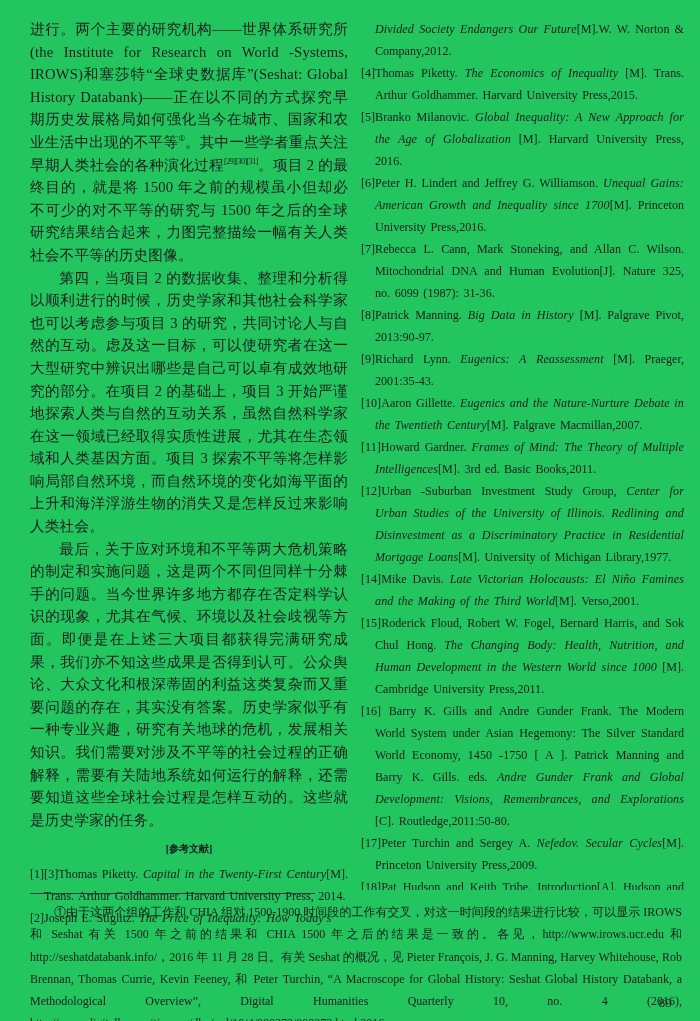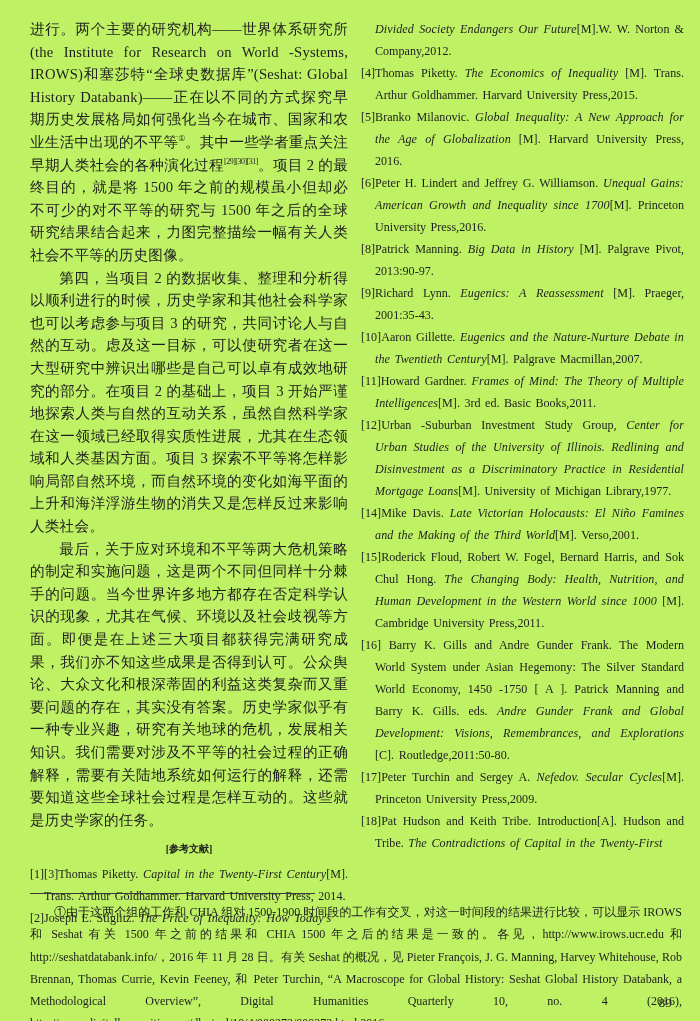--- a/index.html
+++ b/index.html
@@ -6,21 +6,21 @@
   body{
     width:700px;height:1021px;
     background:#f7f6f2;
     font-family:"Liberation Serif","DejaVu Serif",serif;
     color:#1e1e1e;
     -webkit-font-smoothing:antialiased;
   }
   .page{
     position:relative;
     width:700px;height:1021px;
-    background:#bef264;
+    background:#22c55e;
     overflow:hidden;
   }
   .columns{
     position:absolute;
     top:18px;left:30px;right:16px;
     display:flex;
     gap:13px;
   }
   .col{min-width:0;}
   .col.left{width:318px;}
@@ -104,20 +104,21 @@
           <p class="ref"><span>[1][3]Thomas Piketty. </span><i>Capital in the Twenty-First Century</i><span>[M]. Trans. Arthur Goldhammer. Harvard University Press, 2014.</span></p>
           <p class="ref"><span>[2]Joseph E. Stiglitz. </span><i>The Price of Inequality: How Today's</i></p>
         </div>
     </div>
     <div class="col right">
       <div id="right-refs">
           <p class="ref cont"><i>Divided Society Endangers Our Future</i><span>[M].W. W. Norton &amp; Company,2012.</span></p>
           <p class="ref"><span>[4]Thomas Piketty. </span><i>The Economics of Inequality</i><span> [M]. Trans. Arthur Goldhammer. Harvard University Press,2015.</span></p>
           <p class="ref"><span>[5]Branko Milanovic. </span><i>Global Inequality: A New Approach for the Age of Globalization</i><span> [M]. Harvard University Press, 2016.</span></p>
           <p class="ref"><span>[6]Peter H. Lindert and Jeffrey G. Williamson. </span><i>Unequal Gains: American Growth and Inequality since 1700</i><span>[M]. Princeton University Press,2016.</span></p>
+          <p class="ref"><span>[7]Rebecca L. Cann, Mark Stoneking, and Allan C. Wilson. Mitochondrial DNA and Human Evolution[J]. Nature 325, no. 6099 (1987): 31-36.</span></p>
           <p class="ref"><span>[8]Patrick Manning. </span><i>Big Data in History</i><span> [M]. Palgrave Pivot, 2013:90-97.</span></p>
           <p class="ref"><span>[9]Richard Lynn. </span><i>Eugenics: A Reassessment</i><span> [M]. Praeger, 2001:35-43.</span></p>
           <p class="ref"><span>[10]Aaron Gillette. </span><i>Eugenics and the Nature-Nurture Debate in the Twentieth Century</i><span>[M]. Palgrave Macmillan,2007.</span></p>
           <p class="ref"><span>[11]Howard Gardner. </span><i>Frames of Mind: The Theory of Multiple Intelligences</i><span>[M]. 3rd ed. Basic Books,2011.</span></p>
           <p class="ref"><span>[12]Urban -Suburban Investment Study Group, </span><i>Center for Urban Studies of the University of Illinois. Redlining and Disinvestment as a Discriminatory Practice in Residential Mortgage Loans</i><span>[M]. University of Michigan Library,1977.</span></p>
           <p class="ref"><span>[14]Mike Davis. </span><i>Late Victorian Holocausts: El Niño Famines and the Making of the Third World</i><span>[M]. Verso,2001.</span></p>
           <p class="ref"><span>[15]Roderick Floud, Robert W. Fogel, Bernard Harris, and Sok Chul Hong. </span><i>The Changing Body: Health, Nutrition, and Human Development in the Western World since 1000</i><span> [M]. Cambridge University Press,2011.</span></p>
           <p class="ref"><span>[16] Barry K. Gills and Andre Gunder Frank. The Modern World System under Asian Hegemony: The Silver Standard World Economy, 1450 -1750 [ A ]. Patrick Manning and Barry K. Gills. eds. </span><i>Andre Gunder Frank and Global Development: Visions, Remembrances, and Explorations</i><span> [C]. Routledge,2011:50-80.</span></p>
           <p class="ref"><span>[17]Peter Turchin and Sergey A. </span><i>Nefedov. Secular Cycles</i><span>[M]. Princeton University Press,2009.</span></p>
           <p class="ref"><span>[18]Pat Hudson and Keith Tribe. Introduction[A]. Hudson and Tribe. </span><i>The Contradictions of Capital in the Twenty-First</i></p>

